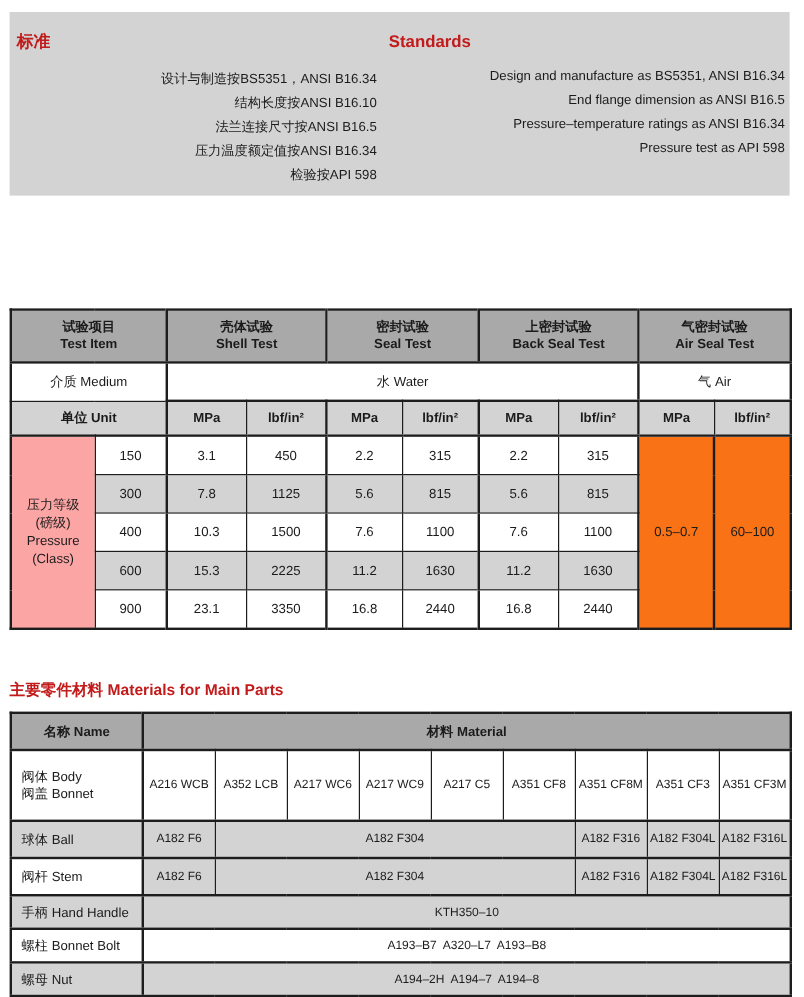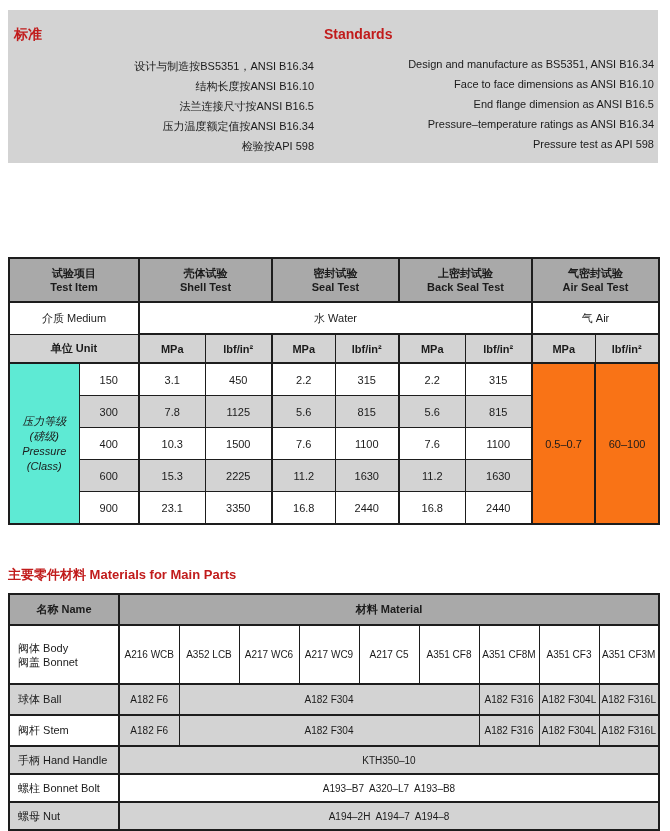--- a/index.html
+++ b/index.html
@@ -37,21 +37,21 @@
   .cell-2line{line-height:14px;}
 
   
   #tp-table{top:257px;width:650px;}
   #tp-table tr.tp-h1 th{height:42px;border-bottom-width:2px;}
   #tp-table tr.tp-h2 td{height:30px;}
   #tp-table tr.tp-h3 td{height:27px;background:var(--stripe);font-weight:bold;border-bottom-width:2px;}
   #tp-table tr.tp-data td{height:31px;}
   #tp-table tr.stripe td{background:var(--stripe);}
   #tp-table td.span-cell{background:#f97316;}
-  .tp-label-cell{line-height:15px;font-size:11px;background:#5eead4;font-style:italic;}
+  .tp-label-cell{line-height:15px;font-size:11px;background:#fca5a5;}
 
   
   #mat-table{top:593px;width:650px;}
   #mat-table td{border-bottom-width:2px;}
   #mat-table tr.m-hdr td{height:29px;font-weight:bold;}
   #mat-table tr.m-body td{height:57px;}
   #mat-table tr.m-row td{height:29px;}
   #mat-table tr.m-row-s td{height:26px;}
   #mat-table .lbl{text-align:left;padding-left:8px;font-size:11px;}
   #mat-table .val{font-size:10px;}
@@ -70,21 +70,20 @@
         <div class="std-item">结构长度按ANSI B16.10</div>
         <div class="std-item">法兰连接尺寸按ANSI B16.5</div>
         <div class="std-item">压力温度额定值按ANSI B16.34</div>
         <div class="std-item">检验按API 598</div>
       </div>
     </div>
     <div class="std-col std-col-en">
       <div class="std-title">Standards</div>
       <div class="std-list">
         <div class="std-item">Design and manufacture as BS5351, ANSI B16.34</div>
-        <div class="std-item">Face to face dimensions as ANSI B16.10</div>
         <div class="std-item">End flange dimension as ANSI B16.5</div>
         <div class="std-item">Pressure–temperature ratings as ANSI B16.34</div>
         <div class="std-item">Pressure test as API 598</div>
       </div>
     </div>
   </div>
 
 
   <table id="tp-table">
     <colgroup>

